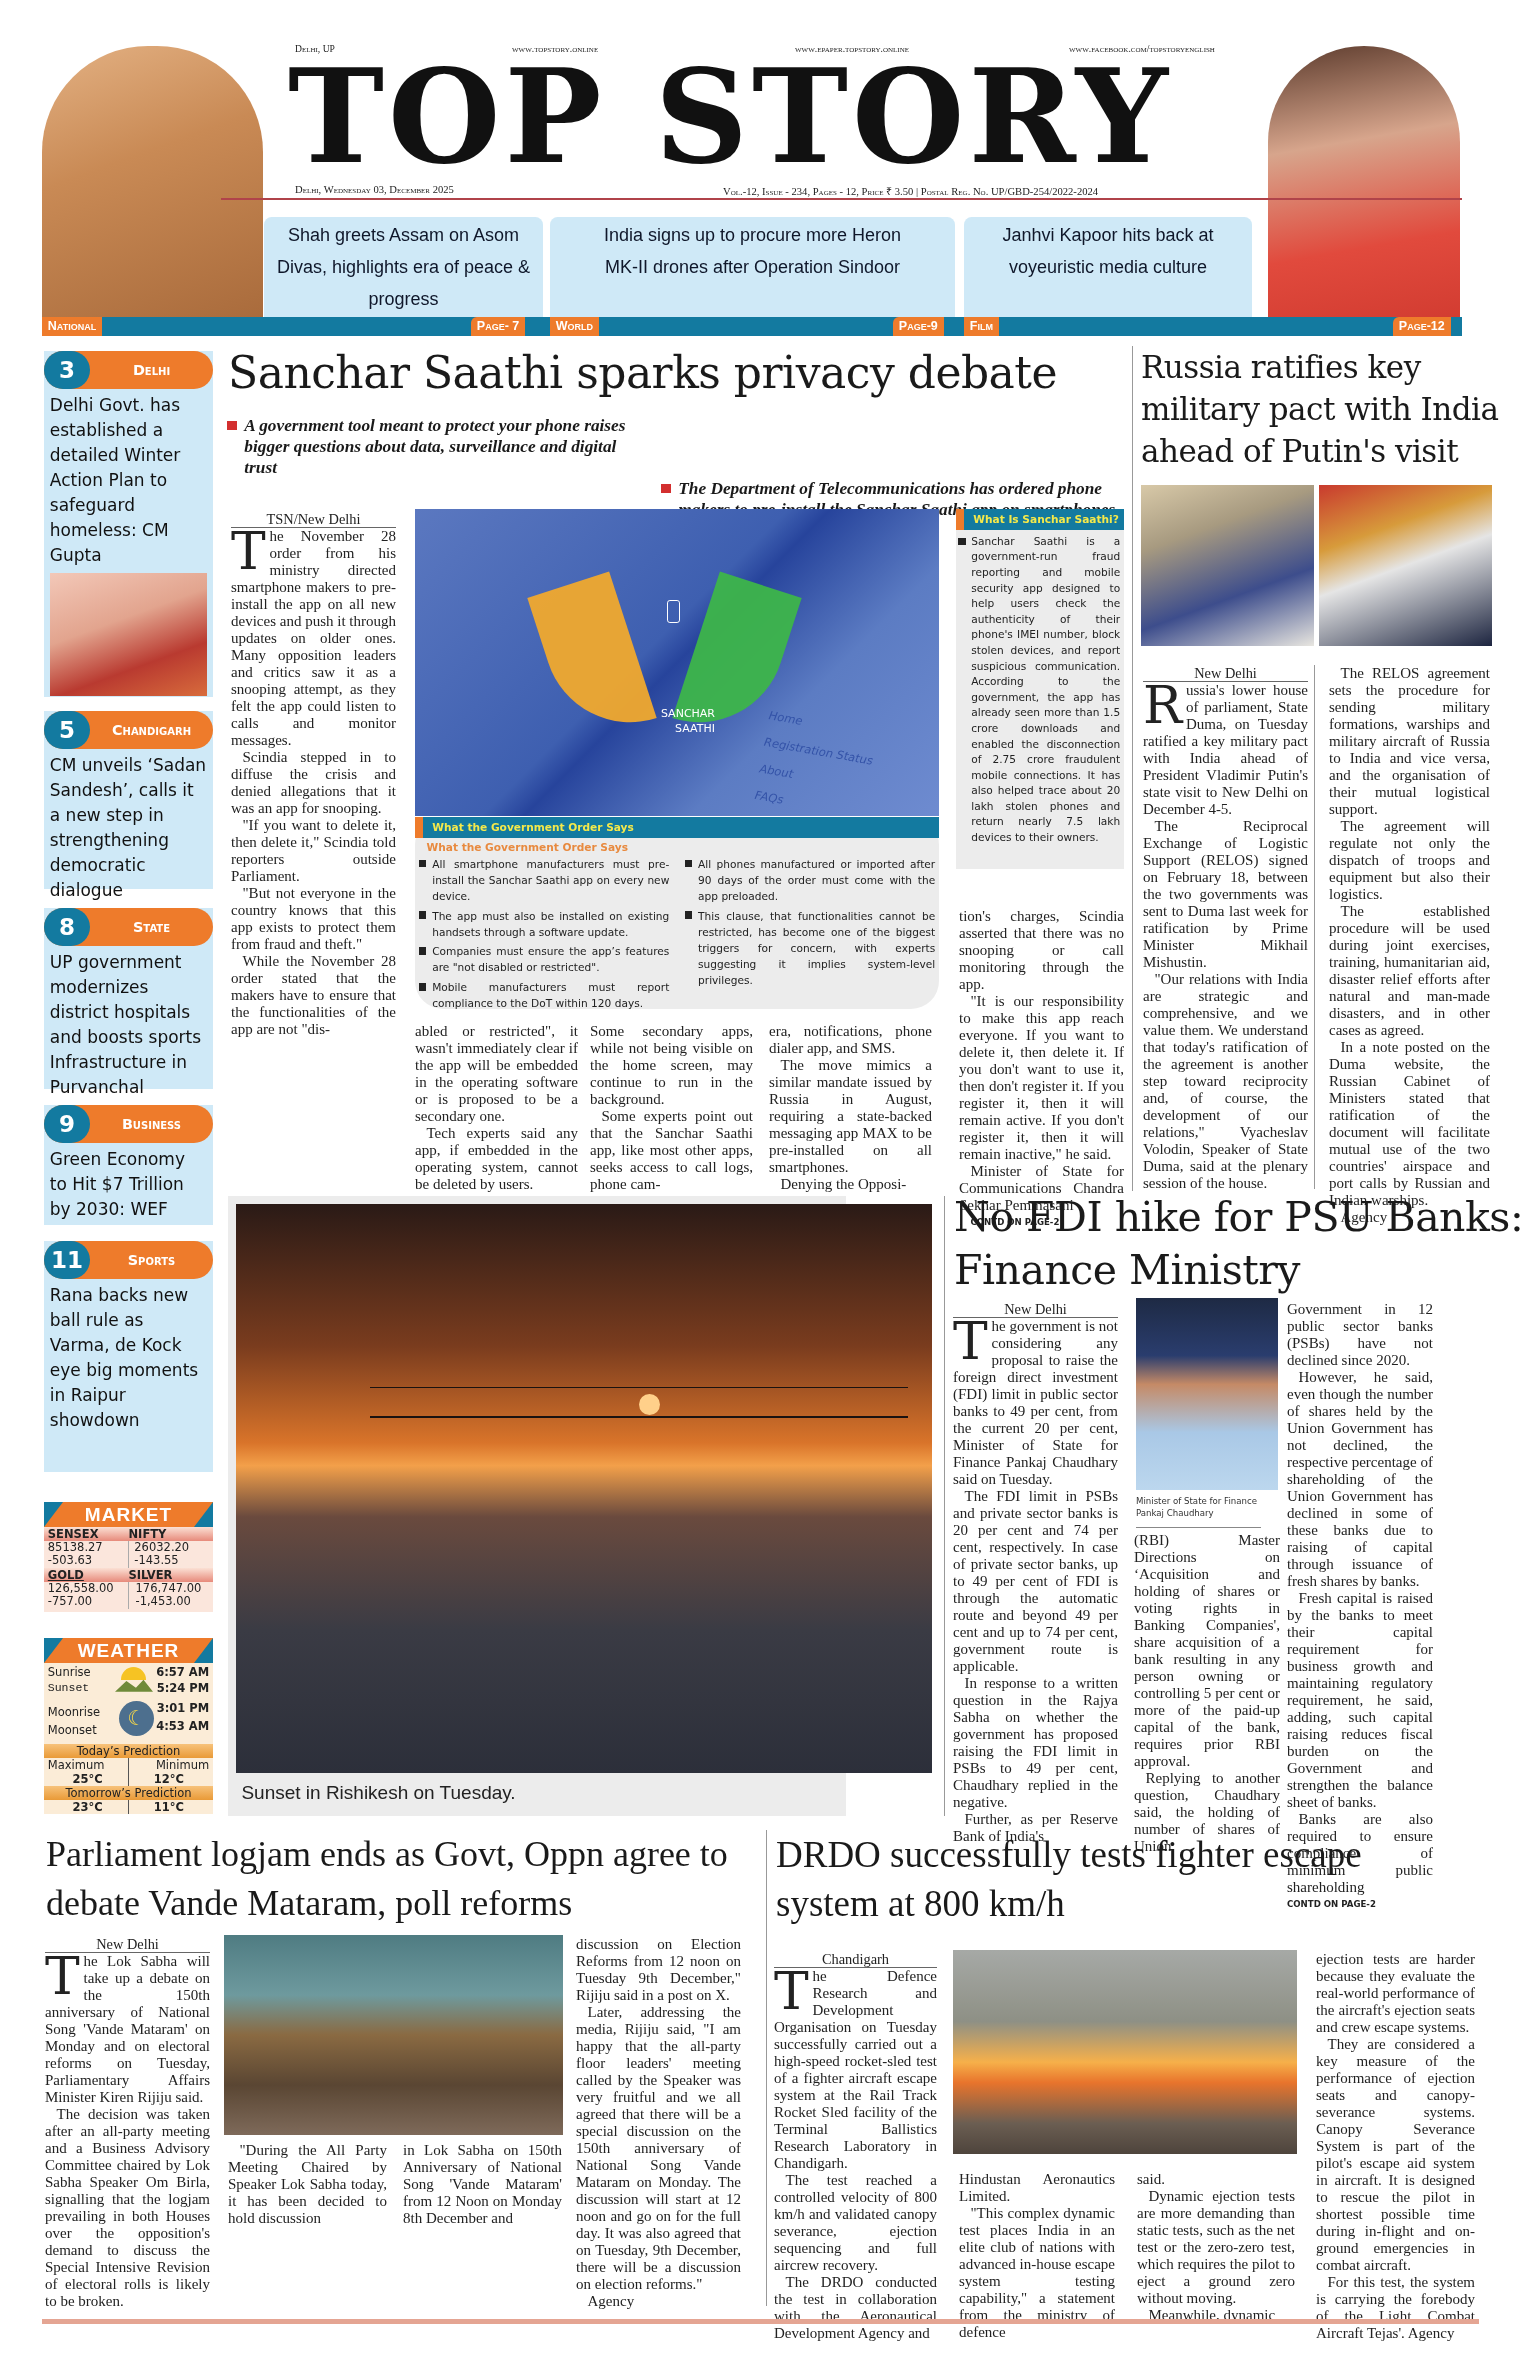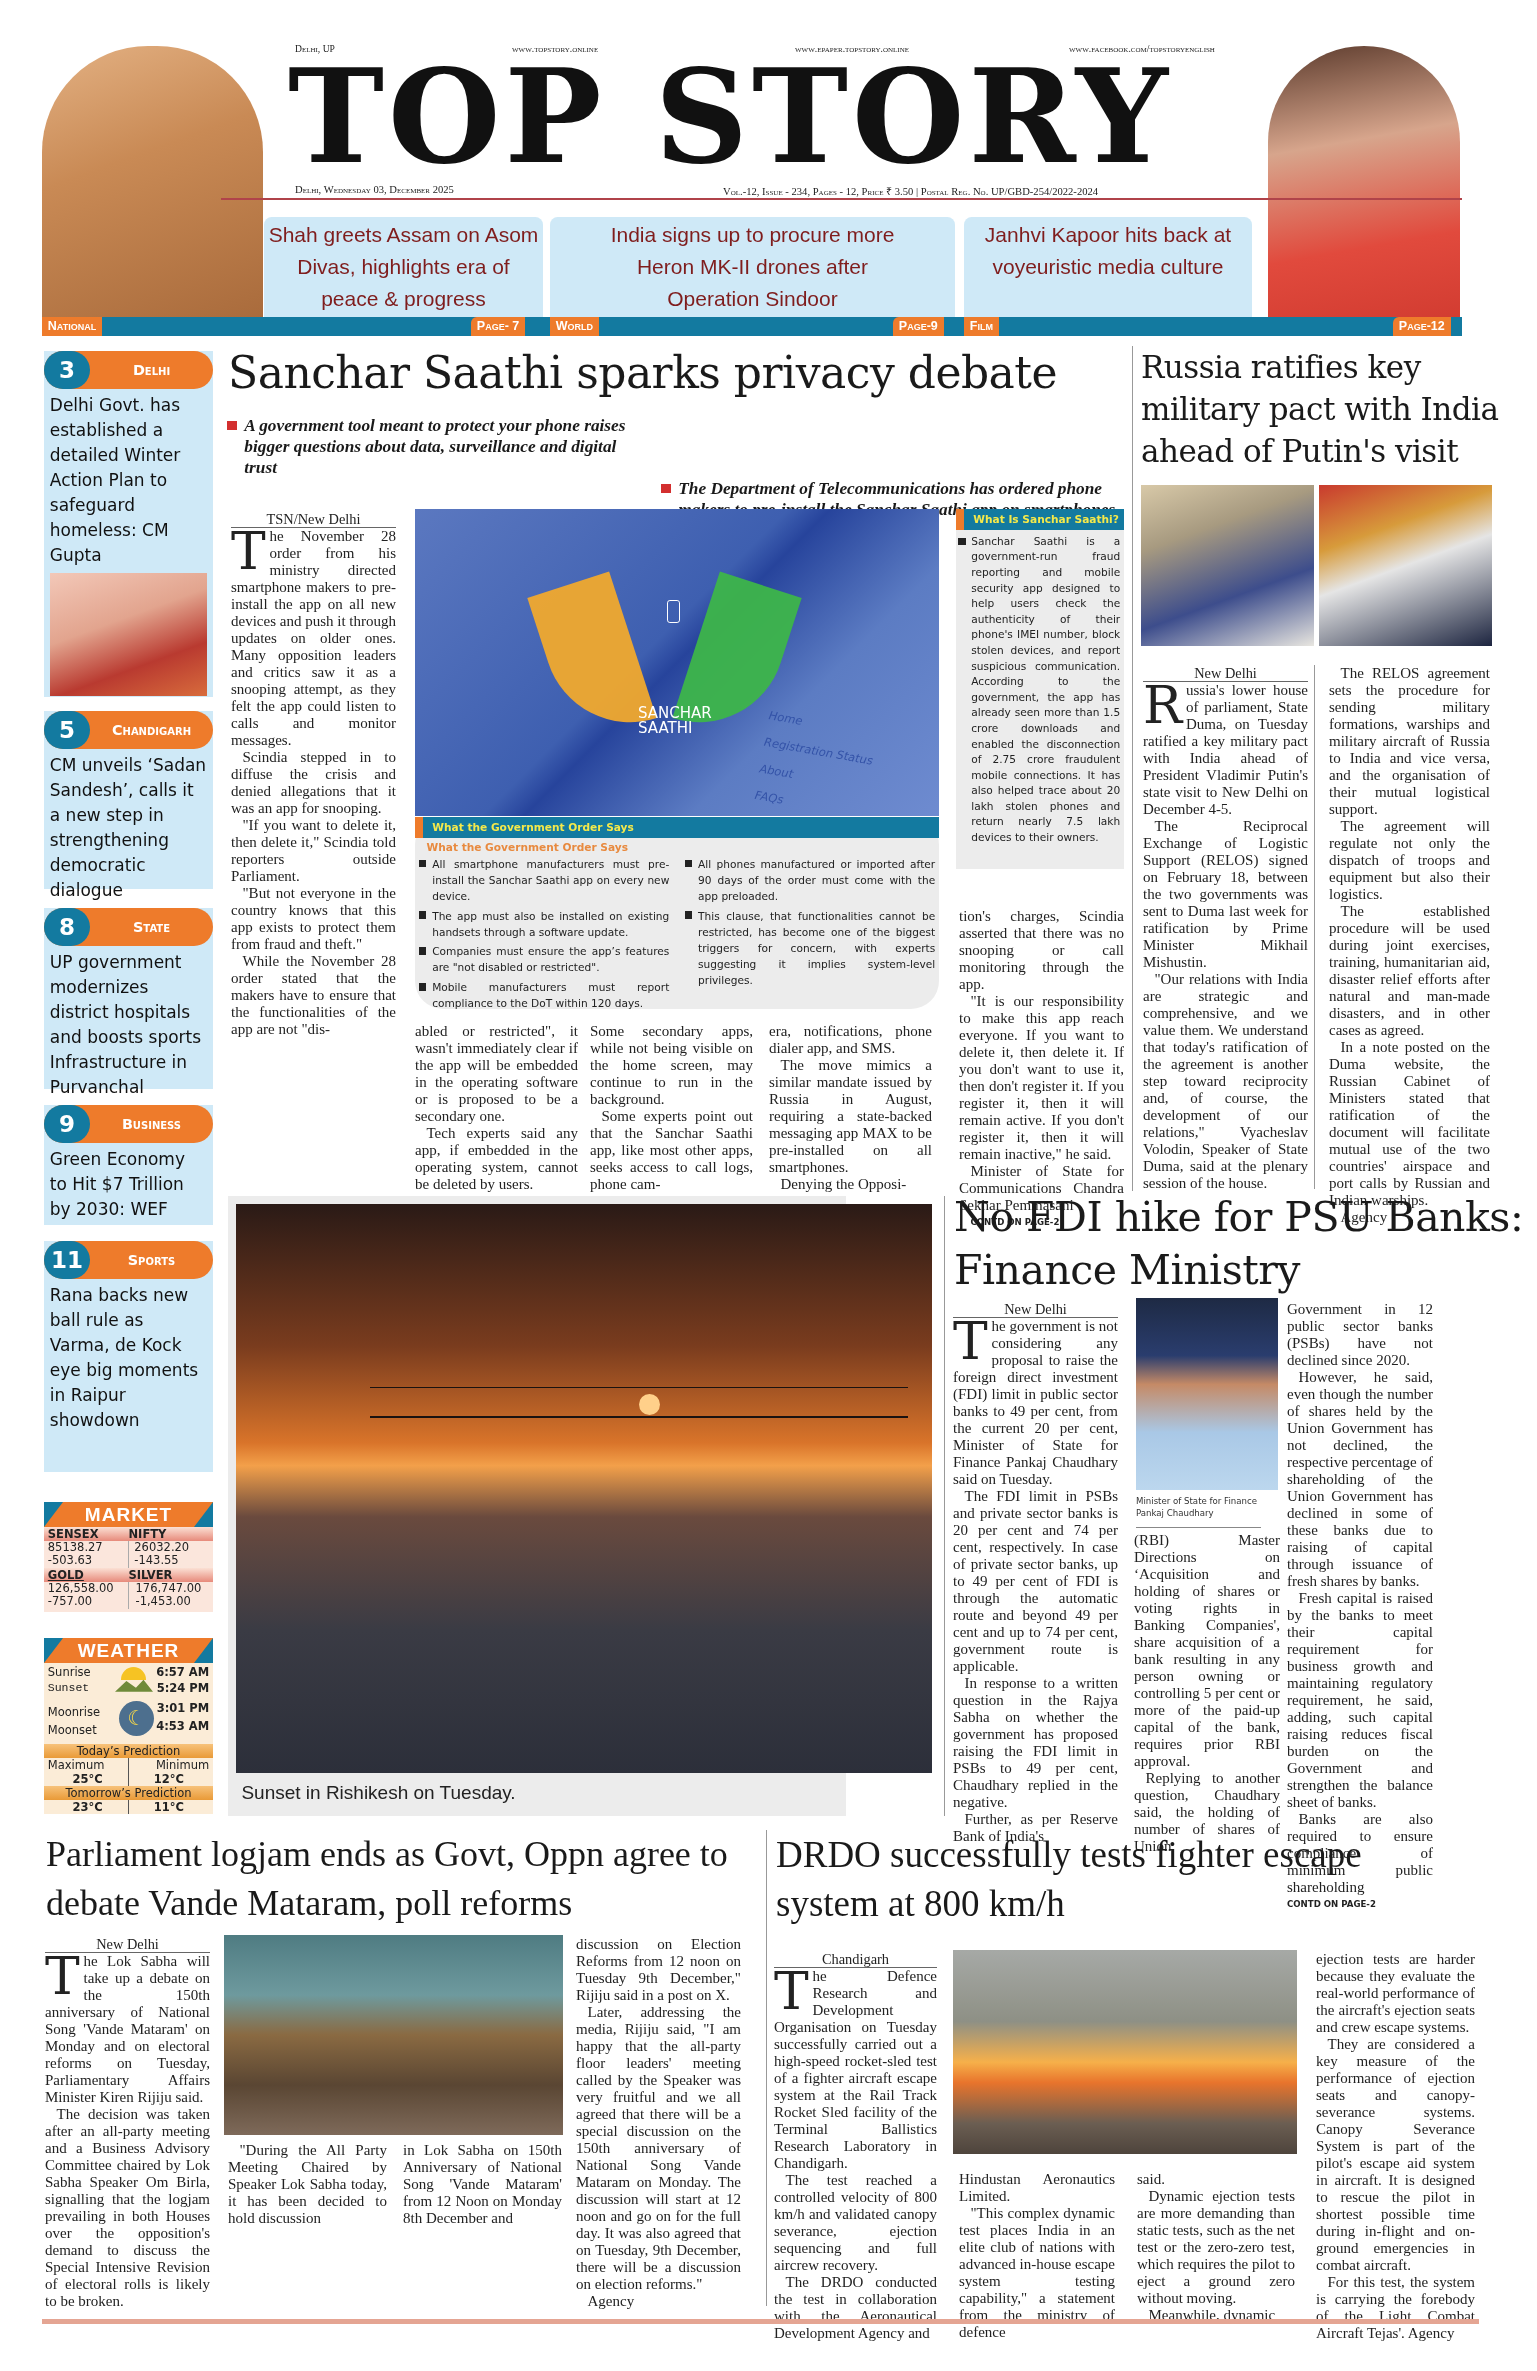--- a/index.html
+++ b/index.html
@@ -9,21 +9,21 @@
   .sans { font-family: "DejaVu Sans", "Liberation Sans", sans-serif; }
 
   
   .mast-meta { font-family: "Liberation Serif", serif; font-size: 9.6px; color: #222; font-variant: small-caps; }
   .mast-title { font-family: "DejaVu Serif", serif; font-weight: 900; font-size: 123px; letter-spacing: 3.8px; color: #111;
     transform: scaleX(1.05) scaleY(1.05); transform-origin: left top; line-height: 1; }
   .mast-rule { height: 1.9px; background: #b0434a; }
 
   
   .teaser { background: #cfe9f7; border-radius: 7.7px 7.7px 0 0; }
-  .teaser-text { font-family: "Liberation Sans", sans-serif; font-size: 21px; line-height: 32px; color: #7f1d1d; text-align: center; }
+  .teaser-text { font-family: "Liberation Sans", sans-serif; font-size: 18px; line-height: 32px; color: #0f172a; text-align: center; }
   .teaser-bar { height: 19px; background: #137aa0; }
   .tag-orange { background: #ee7b2b; color: #fff; font-family: "Liberation Sans", sans-serif; font-size: 12.5px; font-weight: bold; font-variant: small-caps; padding: 0 5.8px; line-height: 19px; height: 19px; }
   .photo-shah { background: linear-gradient(160deg,#e3b183 0%,#c98a55 40%,#a86a3b 100%); }
   .photo-janhvi { background: linear-gradient(170deg,#5b3a2c 0%,#d7a58c 35%,#e14a3d 70%,#d13b30 100%); }
 
   
   .rail-card { background: #cfe9f7; }
   .rail-head { height: 38px; border-radius: 19px; background: #ee7b2b; position: relative; }
   .rail-num { position: absolute; left: 0; top: 0; width: 46px; height: 38px; border-radius: 19px; background: #137aa0; color: #fff; font-family: "DejaVu Sans", sans-serif; font-weight: bold; font-size: 23px; text-align: center; line-height: 38px; }
   .rail-label { position: absolute; left: 46px; right: 0; top: 0; text-align: center; color: #fff; font-family: "DejaVu Sans", sans-serif; font-weight: bold; font-size: 14.4px; font-variant: small-caps; line-height: 38px; }
@@ -220,21 +220,21 @@
   <p>Scindia stepped in to diffuse the crisis and denied allegations that it was an app for snooping.</p>
   <p>"If you want to delete it, then delete it," Scindia told reporters outside Parliament.</p>
   <p>"But not everyone in the country knows that this app exists to protect them from fraud and theft."</p>
   <p>While the November 28 order stated that the makers have to ensure that the functionalities of the app are not "dis-</p>
 </div>
 
 <div class="abs sanchar-img" style="left:415px;top:509px;width:524px;height:307px;">
   <div class="abs" style="left:134px;top:72px;width:86px;height:154px;background:#f0a92e;border-radius:0 0 0 86px;transform:rotate(-18deg);opacity:0.95;"></div>
   <div class="abs" style="left:279px;top:72px;width:86px;height:154px;background:#3db54a;border-radius:0 0 86px 0;transform:rotate(18deg);opacity:0.95;"></div>
   <div class="abs" style="left:252px;top:91px;width:13.4px;height:23px;border:1.9px solid #fff;border-radius:2.9px;"></div>
-  <div class="abs sans" style="left:223px;top:197px;width:77px;color:#fff;font-size:15px;text-align:left;line-height:15.4px;">SANCHAR SAATHI</div>
+  <div class="abs sans" style="left:223px;top:197px;width:77px;color:#fff;font-size:11px;text-align:right;line-height:15.4px;">SANCHAR SAATHI</div>
   <div class="abs sans" style="left:346px;top:202px;color:#3453a8;font-size:11.5px;font-style:italic;transform:rotate(10deg);line-height:27px;">
     <div>Home</div>
     <div>Registration Status</div>
     <div>About</div>
     <div>FAQs</div>
   </div>
 </div>
 
 <div class="abs infobox" style="left:415px;top:817px;width:524px;height:192px;border-radius:28px;">
   <div class="info-head">What the Government Order Says</div>

